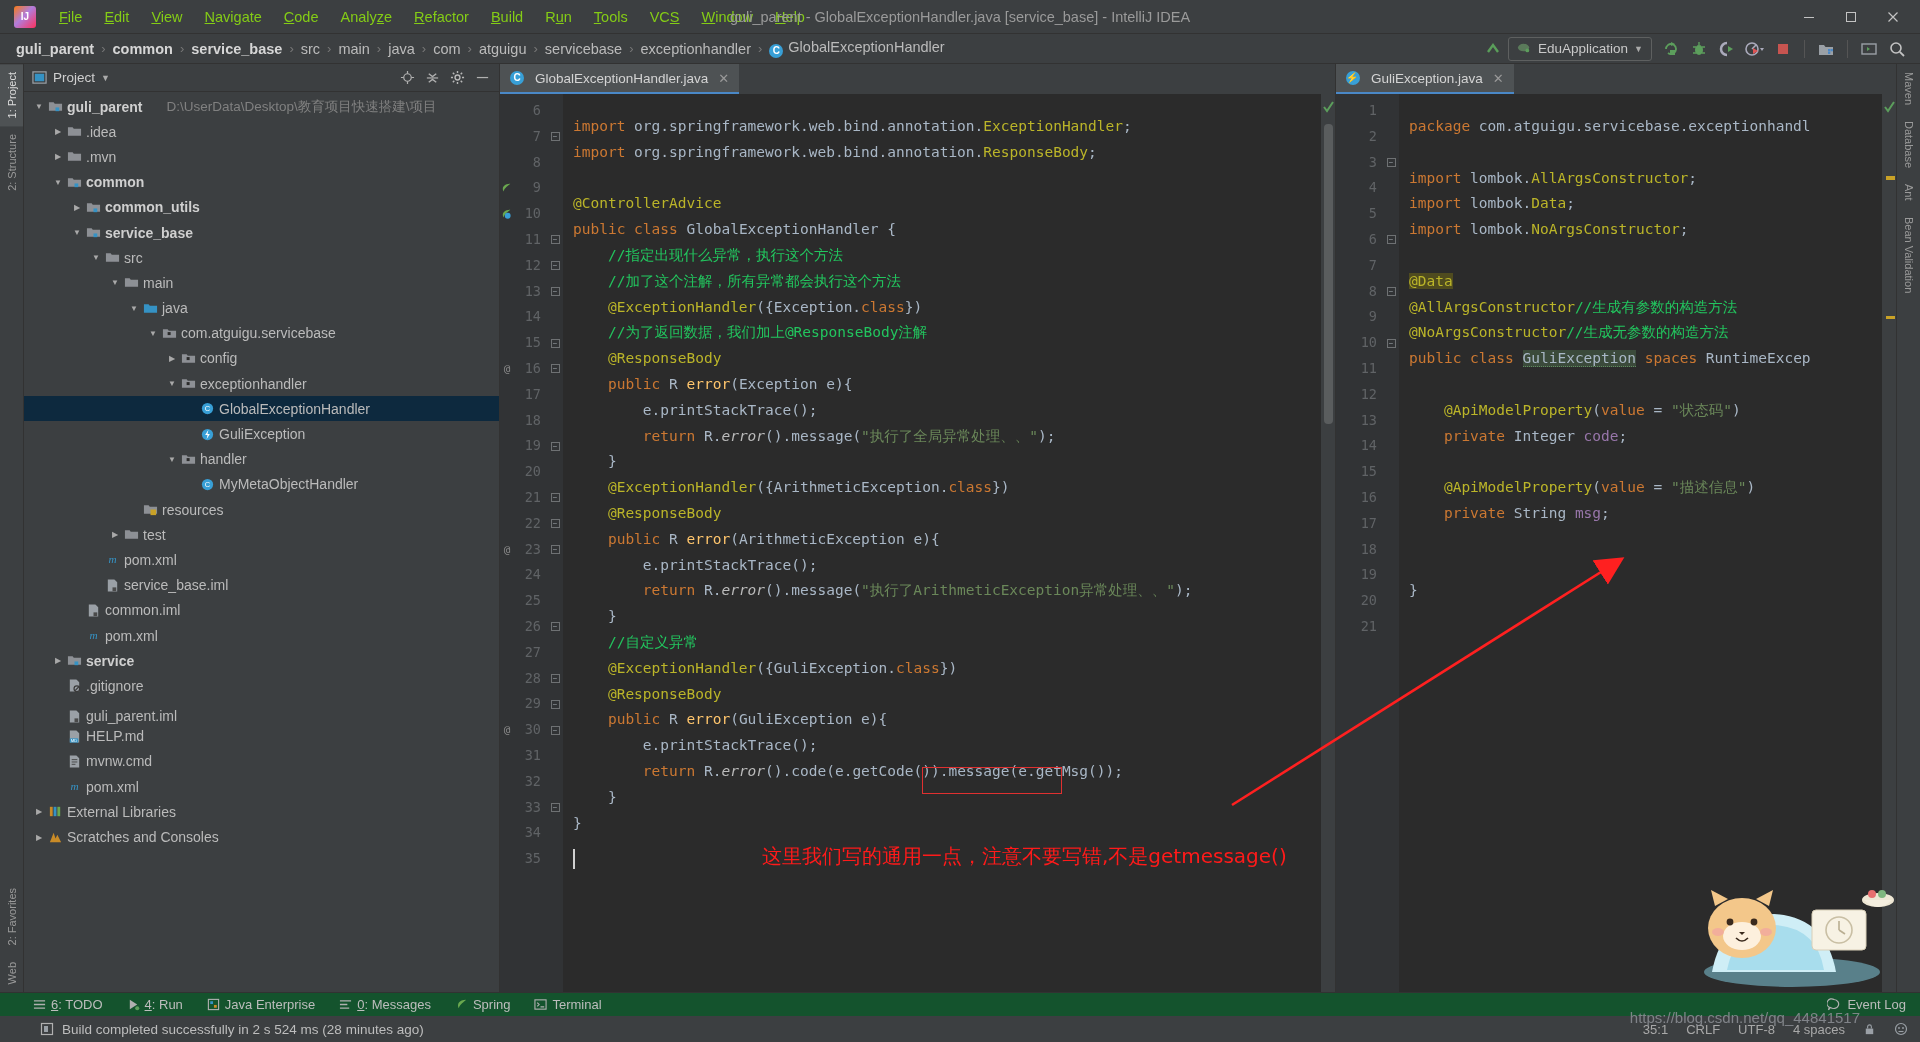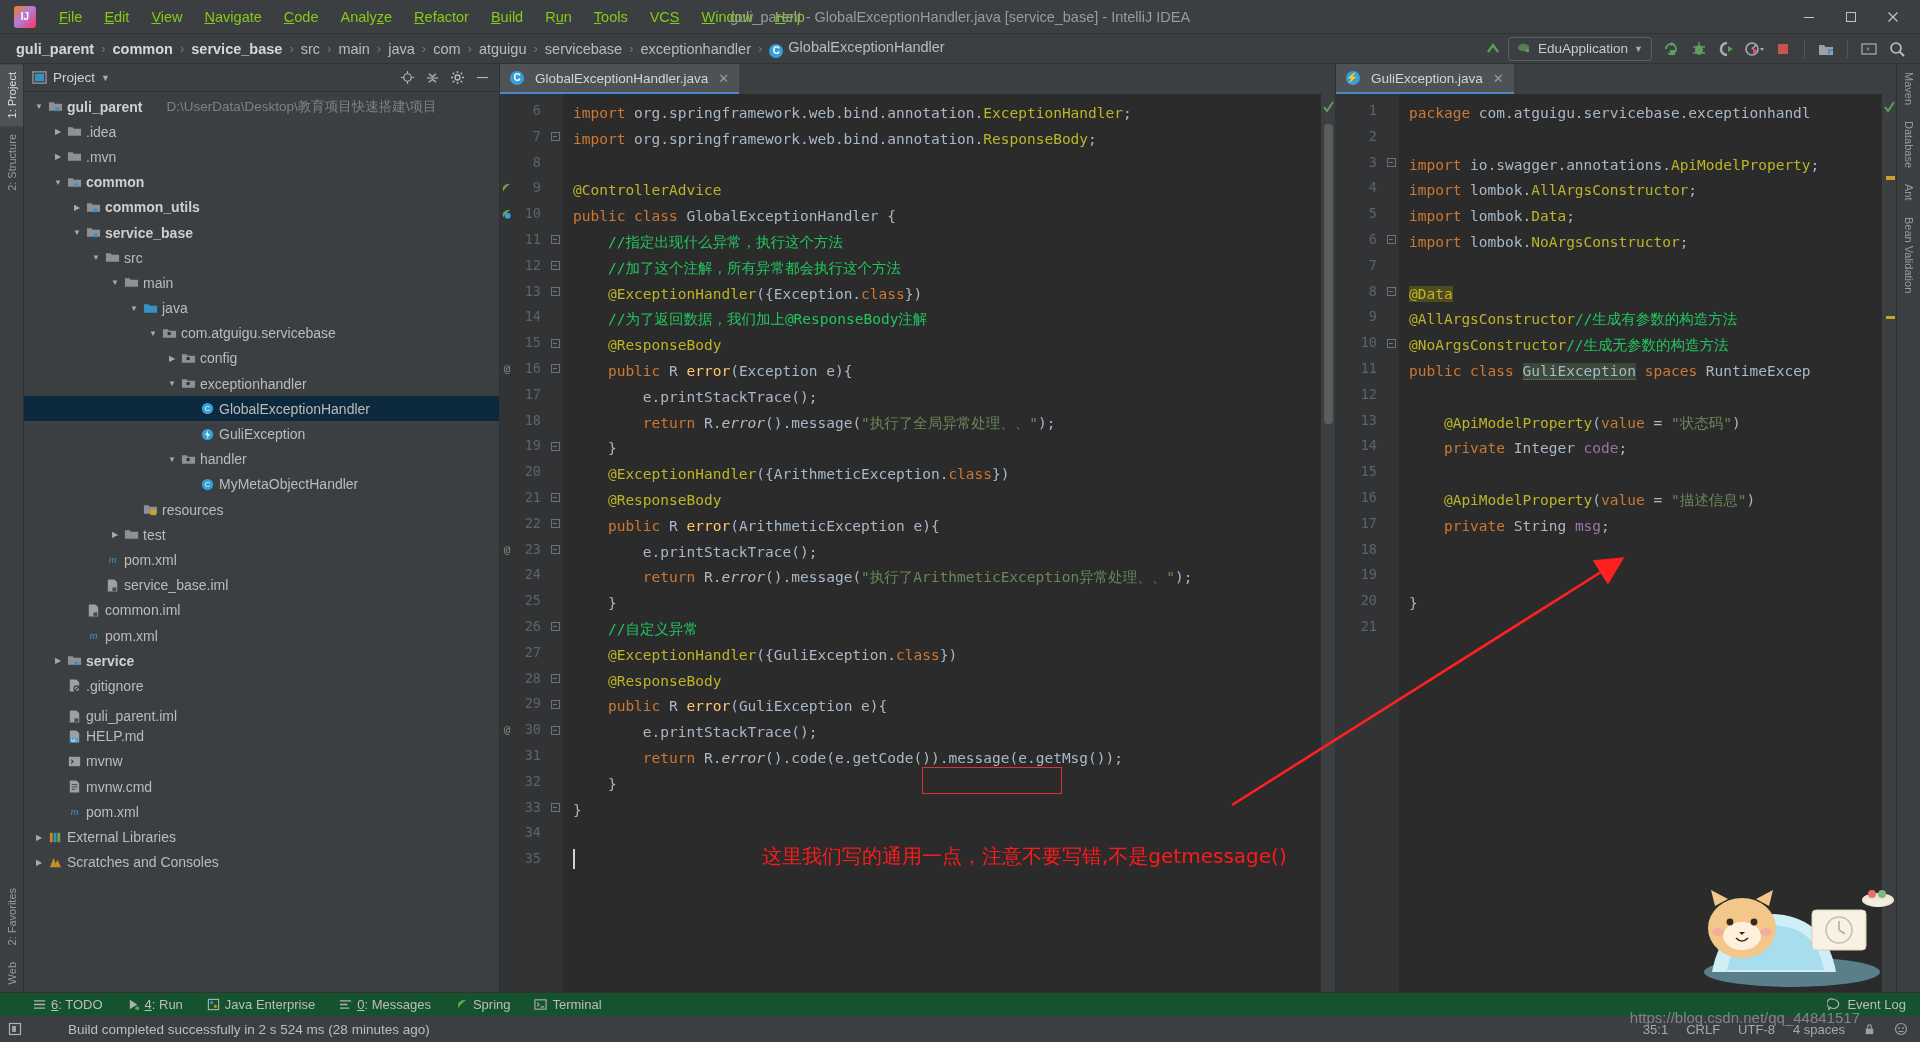--- a/index.html
+++ b/index.html
@@ -85,21 +85,21 @@
   .gutter{ background:#313335; flex:0 0 auto; padding-top:4px; text-align:right;
      font-family:"DejaVu Sans Mono", monospace; font-size:13.5px; color:#606366; user-select:none; }
   .gline{ height:25.8px; line-height:25.8px; padding-right:6px; position:relative; display:flex;
      justify-content:flex-end; align-items:center; gap:5px; }
   .gnum{ min-width:22px; text-align:right; }
   .gmark{ width:14px; text-align:center; font-size:11px; color:#8a8a8a; }
   .foldcol{ background:#313335; flex:0 0 16px; padding-top:4px; }
   .fline{ height:25.8px; display:flex; align-items:center; justify-content:center; }
   .fold{ width:9px; height:9px; border:1px solid #6e7173; color:#9aa0a6; font-size:8px;
      line-height:7px; text-align:center; background:#313335; }
-  .codearea{ flex:1 1 auto; overflow:hidden; padding-top:7px; position:relative;
+  .codearea{ flex:1 1 auto; overflow:hidden; padding-top:20px; position:relative;
      font-family:"DejaVu Sans Mono", monospace; font-size:14.5px; }
   .cline{ height:25.8px; line-height:25.8px; white-space:pre; padding-left:10px; }
   .rightbar{ width:14px; flex:0 0 14px; background:#3c3f41; position:relative; }
   .scrollthumb{ position:absolute; right:2px; width:9px; background:#5a5d5e; border-radius:4px; }
 
   
   .kw{ color:#cc7832; }
   .str{ color:#6a8759; }      
   .cmt{ color:#22c55e; }      
   .ann{ color:#bbb529; }
@@ -116,21 +116,21 @@
 
   
   .bottombar{ height:24px; background:#14532d; display:flex; align-items:center;
      flex:0 0 24px; border-top:1px solid #323232; padding-left:30px; gap:18px; }
   .bb-item{ display:flex; align-items:center; gap:5px; font-size:13px; color:#bdbdbd; padding:1px 3px;}
   .bb-item u{ text-decoration:underline; }
   .bb-right{ margin-left:auto; display:flex; align-items:center; gap:6px; padding-right:14px; }
 
   
   .statusbar{ height:26px; background:#3c3f41; display:flex; align-items:center;
-     flex:0 0 26px; padding-left:8px; font-size:13.5px; color:#bdbdbd; position:relative;gap:38px; }
+     flex:0 0 26px; padding-left:40px; font-size:13.5px; color:#bdbdbd; position:relative; }
   .sb-right{ position:absolute; right:12px; display:flex; align-items:center; gap:18px;
      font-size:13px; color:#a8a8a8; }
 
   
   .watermark{ position:absolute; right:60px; bottom:16px; font-size:15px; color:#8d9096;
       opacity:.85; pointer-events:none; white-space:nowrap; }
 
   
   .arrow-svg{ position:absolute; left:0; top:0; width:1920px; height:1042px; pointer-events:none; }
   .note-text{ position:absolute; color:#ff1a1a; font-size:20px; white-space:nowrap;
@@ -585,30 +585,20 @@
           <div class="trow" style="padding-left: 27px;">
             <span class="tarrow"></span>
             <span class="ticon">
               <svg width="15" height="15" viewBox="0 0 16 16">
                 <path d="M3 1.5h7l3 3v10H3z" fill="#9aa0a6"></path>
                 <rect x="3" y="10" width="9" height="4.5" fill="#3592c4"></rect>
                 <text x="7.5" y="14" font-size="4.5" fill="#fff" text-anchor="middle" font-family="Liberation Sans">MD</text>
               </svg>
             </span>
             <span class="tlabel">HELP.md</span>
-          </div>
-          <div class="trow" style="padding-left: 27px;">
-            <span class="tarrow"></span>
-            <span class="ticon">
-              <svg width="15" height="15" viewBox="0 0 16 16">
-                <rect x="2" y="3" width="12" height="10" fill="#9aa0a6"></rect>
-                <path d="M4.5 6 l2 2 -2 2" stroke="#3a3a3a" stroke-width="1.2" fill="none"></path>
-              </svg>
-            </span>
-            <span class="tlabel">mvnw</span>
           </div>
           <div class="trow" style="padding-left: 27px;">
             <span class="tarrow"></span>
             <span class="ticon">
               <svg width="15" height="15" viewBox="0 0 16 16">
                 <path d="M3 1.5h7l3 3v10H3z" fill="#9aa0a6"></path>
                 <path d="M5 6h6M5 8.5h6M5 11h4" stroke="#444" stroke-width="1"></path>
               </svg>
             </span>
             <span class="tlabel">mvnw.cmd</span>
@@ -1013,21 +1003,20 @@
               <div class="fline"></div>
               <div class="fline"></div>
               <div class="fline"></div>
               <div class="fline"></div>
               <div class="fline"></div>
               <div class="fline"></div>
             </div>
           <div class="codearea" id="code-r">
               <div class="cline"><span class="kw">package </span><span class="pln">com.atguigu.servicebase.exceptionhandl</span></div>
               <div class="cline">&nbsp;</div>
-              <div class="cline"><span class="kw">import </span><span class="pln">io.swagger.annotations.</span><span class="ann">ApiModelProperty</span><span class="pln">;</span></div>
               <div class="cline"><span class="kw">import </span><span class="pln">lombok.</span><span class="ann">AllArgsConstructor</span><span class="pln">;</span></div>
               <div class="cline"><span class="kw">import </span><span class="pln">lombok.</span><span class="ann">Data</span><span class="pln">;</span></div>
               <div class="cline"><span class="kw">import </span><span class="pln">lombok.</span><span class="ann">NoArgsConstructor</span><span class="pln">;</span></div>
               <div class="cline">&nbsp;</div>
               <div class="cline"><span class="ann hl-yellow">@Data</span></div>
               <div class="cline"><span class="ann">@AllArgsConstructor</span><span class="cmt">//生成有参数的构造方法</span></div>
               <div class="cline"><span class="ann">@NoArgsConstructor</span><span class="cmt">//生成无参数的构造方法</span></div>
               <div class="cline"><span class="kw">public class </span><span class="pln hl-green sq">GuliException</span><span class="kw"> spaces </span><span class="pln">RuntimeExcep</span></div>
               <div class="cline">&nbsp;</div>
               <div class="cline"><span class="ann">    @ApiModelProperty</span><span class="pln">(</span><span class="kw">value</span><span class="pln"> = </span><span class="str">"状态码"</span><span class="pln">)</span></div>

